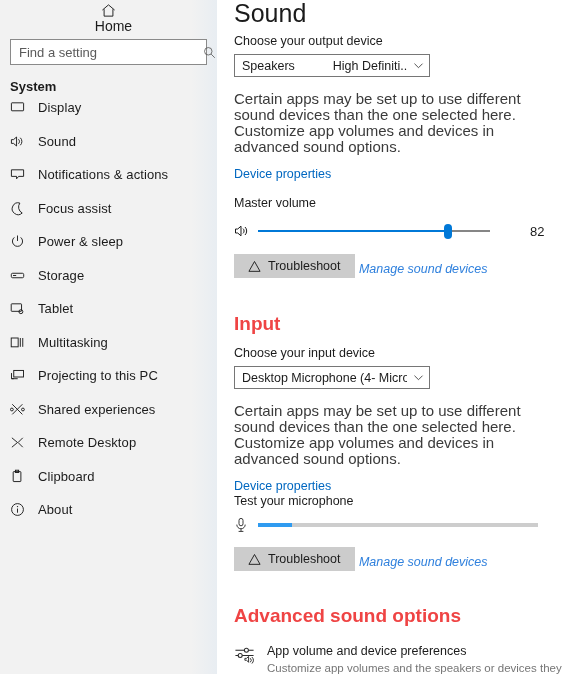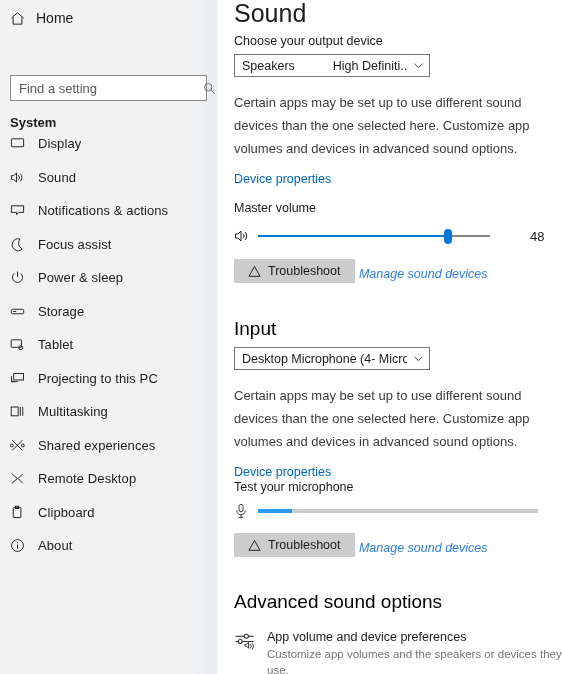--- a/index.html
+++ b/index.html
@@ -15,31 +15,32 @@
   .sidebar {
     width: 217px; height: 674px;
     background: linear-gradient(to right, #f2f2f2 0%, #f2f2f2 88%, #e8edf2 100%);
     position: relative;
     flex: 0 0 217px;
   }
   .home-row {
     display: flex; align-items: center;
     height: 30px; margin-top: 3px; padding-left: 10px;
     cursor: default;
+    flex-direction: column;
   }
   .home-row .ico { width: 26px; display: flex; align-items: center; color: #1b1b1b; }
   .home-label { font-size: 14px; color: #1b1b1b; }
 
   .search-wrap { padding: 6px 10px 0 10px; }
   .search-box {
     position: relative;
     height: 26px;
     background: #fff;
     border: 1px solid #8a8a8a;
-    display: flex; align-items: center; margin-top: 36px;
+    display: flex; align-items: center;
   }
   .search-box input {
     flex: 1; border: 0; outline: 0; height: 100%;
     padding: 0 8px; font-size: 13px; color: #444;
     font-family: "Liberation Sans", sans-serif; background: transparent;
   }
   .search-box input::placeholder { color: #5a5a5a; opacity: 1; }
   .search-ico { width: 26px; display: flex; align-items: center; justify-content: center; color: #555; }
 
   .section-head {
@@ -58,40 +59,40 @@
   }
   .nav-label { font-size: 13px; color: #1b1b1b; letter-spacing: .1px; }
 
   
   .main {
     flex: 1; height: 674px;
     padding: 0 0 0 17px;
     position: relative; overflow: hidden;
   }
   .page-title { font-size: 25px; font-weight: normal; color: #1b1b1b; margin-top: -2px; line-height: 30px; }
-  .sub-title { font-size: 19px; font-weight: normal; color: #000000; line-height: 24px; }
+  .sub-title { font-size: 19px; font-weight: bold; color: #ef4444; line-height: 24px; }
 
   .field-label { font-size: 12.5px; color: #1b1b1b; margin-top: 6px; }
 
   .combo {
     position: relative;
     height: 23px; width: 196px;
     border: 1px solid #767676; background: #ffffff;
     display: flex; align-items: center;
     margin-top: 6px; cursor: default;
   }
   .combo .combo-text {
     font-size: 12.5px; color: #1b1b1b;
     padding-left: 7px; white-space: nowrap; overflow: hidden;
     flex: 1;
   }
   .combo .combo-text .gap { display: inline-block; width: 38px; }
   .combo .chev { width: 22px; display: flex; align-items: center; justify-content: center; color: #444; }
 
-  .desc { font-size: 13px; color: #3b3b3b; line-height: 23px; margin-top: 14px; width: 300px; }
+  .desc { font-size: 15px; color: #3b3b3b; line-height: 16px; margin-top: 14px; width: 300px; }
 
   .link { font-size: 12.5px; color: #0067c0; margin-top: 12px; display: inline-block; cursor: pointer; }
   .link.blue2 { color: #2f80dd; font-style: italic; }
 
   .slider-row { display: flex; align-items: center; margin-top: 12px; }
   .slider-ico { width: 24px; flex: 0 0 24px; display: flex; align-items: center; color: #1b1b1b; }
   .slider-track-wrap { position: relative; width: 232px; height: 18px; flex: 0 0 232px; }
   .slider-track {
     position: absolute; top: 8px; left: 0; width: 100%; height: 2px; background: #868686;
   }
@@ -219,36 +220,36 @@
               <rect x="1.3" y="3" width="11" height="8" rx=".6" fill="none" stroke="currentColor" stroke-width="1"></rect>
               <circle cx="11.6" cy="11.4" r="2.1" fill="none" stroke="currentColor" stroke-width="1"></circle>
             </svg>
         </span>
         <span class="nav-label">Tablet</span>
       </div>
 
       <div class="nav-item">
         <span class="ico">
           <svg width="15" height="15" viewBox="0 0 16 16">
+              <rect x="1.3" y="3.2" width="7.4" height="9.4" fill="none" stroke="currentColor" stroke-width="1"></rect>
+              <path d="M11 3.2 V12.6 M13.6 3.2 V12.6" stroke="currentColor" stroke-width="1"></path>
+            </svg>
+        </span>
+        <span class="nav-label">Multitasking</span>
+      </div>
+
+      <div class="nav-item">
+        <span class="ico">
+          <svg width="15" height="15" viewBox="0 0 16 16">
               <rect x="4" y="2.6" width="10.4" height="7" fill="none" stroke="currentColor" stroke-width="1"></rect>
               <path d="M4 11.4 H1.6 V5.4" fill="none" stroke="currentColor" stroke-width="1"></path>
               <path d="M1.6 11.4 h6.6" stroke="currentColor" stroke-width="1"></path>
             </svg>
         </span>
         <span class="nav-label">Projecting to this PC</span>
-      </div>
-
-      <div class="nav-item">
-        <span class="ico">
-          <svg width="15" height="15" viewBox="0 0 16 16">
-              <rect x="1.3" y="3.2" width="7.4" height="9.4" fill="none" stroke="currentColor" stroke-width="1"></rect>
-              <path d="M11 3.2 V12.6 M13.6 3.2 V12.6" stroke="currentColor" stroke-width="1"></path>
-            </svg>
-        </span>
-        <span class="nav-label">Multitasking</span>
       </div>
 
       <div class="nav-item">
         <span class="ico">
           <svg width="15" height="15" viewBox="0 0 16 16">
               <path d="M2.4 2.4 L13.2 13.2 M13.2 2.4 L2.4 13.2" stroke="currentColor" stroke-width="1" fill="none"></path>
               <circle cx="2" cy="8" r="1.5" fill="none" stroke="currentColor" stroke-width="1"></circle>
               <circle cx="13.8" cy="8" r="1.5" fill="none" stroke="currentColor" stroke-width="1"></circle>
             </svg>
         </span>
@@ -317,37 +318,38 @@
             <path d="M1.5 6 h2.2 L7 3.2 v9.6 L3.7 10 H1.5 Z" fill="none" stroke="currentColor" stroke-width="1"></path>
             <path d="M9 5.6 a3.2 3.2 0 0 1 0 4.8" fill="none" stroke="currentColor" stroke-width="1"></path>
             <path d="M11 4 a5.6 5.6 0 0 1 0 8" fill="none" stroke="currentColor" stroke-width="1"></path>
           </svg>
       </span>
       <span class="slider-track-wrap">
         <span class="slider-track"></span>
         <span class="slider-fill" id="vol-fill" style="width: 82%;"></span>
         <span class="slider-thumb" id="vol-thumb" style="left: 82%;"></span>
       </span>
-      <span class="slider-value">48</span>
+      <span class="slider-value">82</span>
     </div>
 
     <div class="btn">
       <span class="warn">
         <svg width="13" height="13" viewBox="0 0 14 14">
             <path d="M7 1.6 L13 12.2 H1 Z" fill="none" stroke="currentColor" stroke-width="1"></path>
           </svg>
       </span>
       <span>Troubleshoot</span>
     </div>
 
     <div class="link blue2">Manage sound devices</div>
 
     
     <div class="sub-title mt-sound">Input</div>
 
+    <div class="field-label" style="margin-top:10px">Choose your input device</div>
 
     <div class="combo">
       <span class="combo-text">Desktop Microphone (4- Micro...</span>
       <span class="chev">
         <svg width="11" height="11" viewBox="0 0 12 12">
             <path d="M1.6 4 L6 8.4 L10.4 4" fill="none" stroke="currentColor" stroke-width="1"></path>
           </svg>
       </span>
     </div>
 

